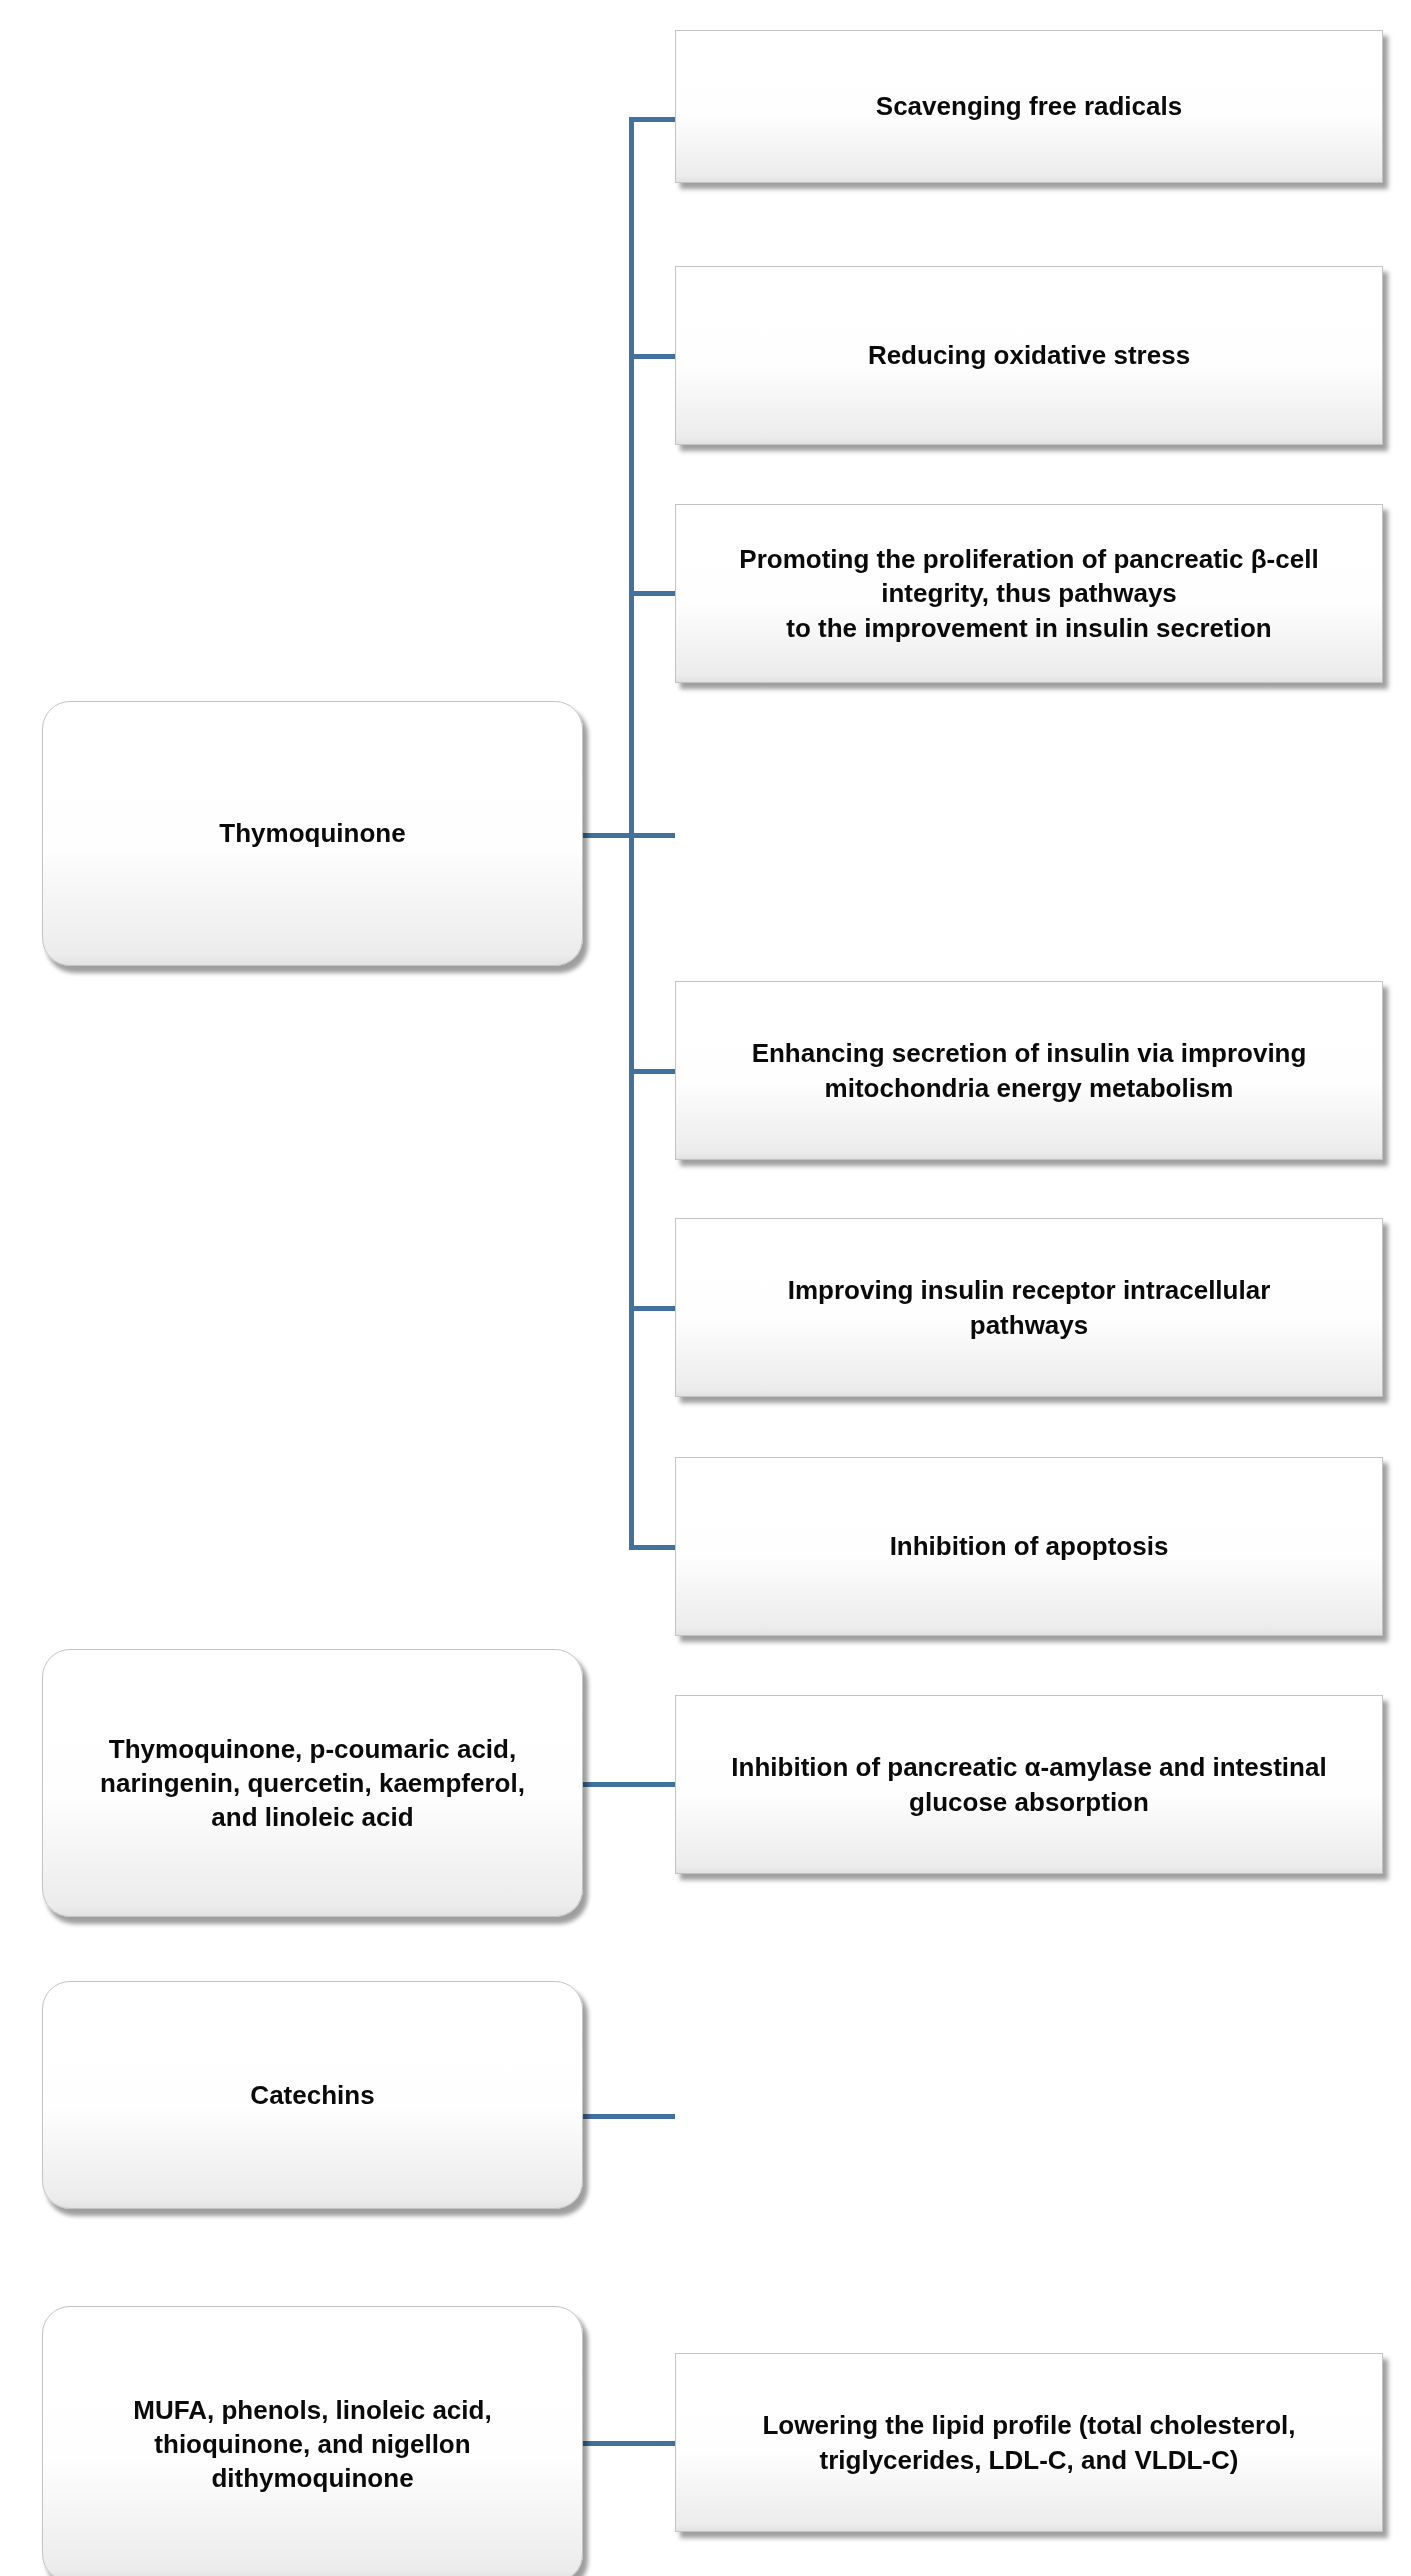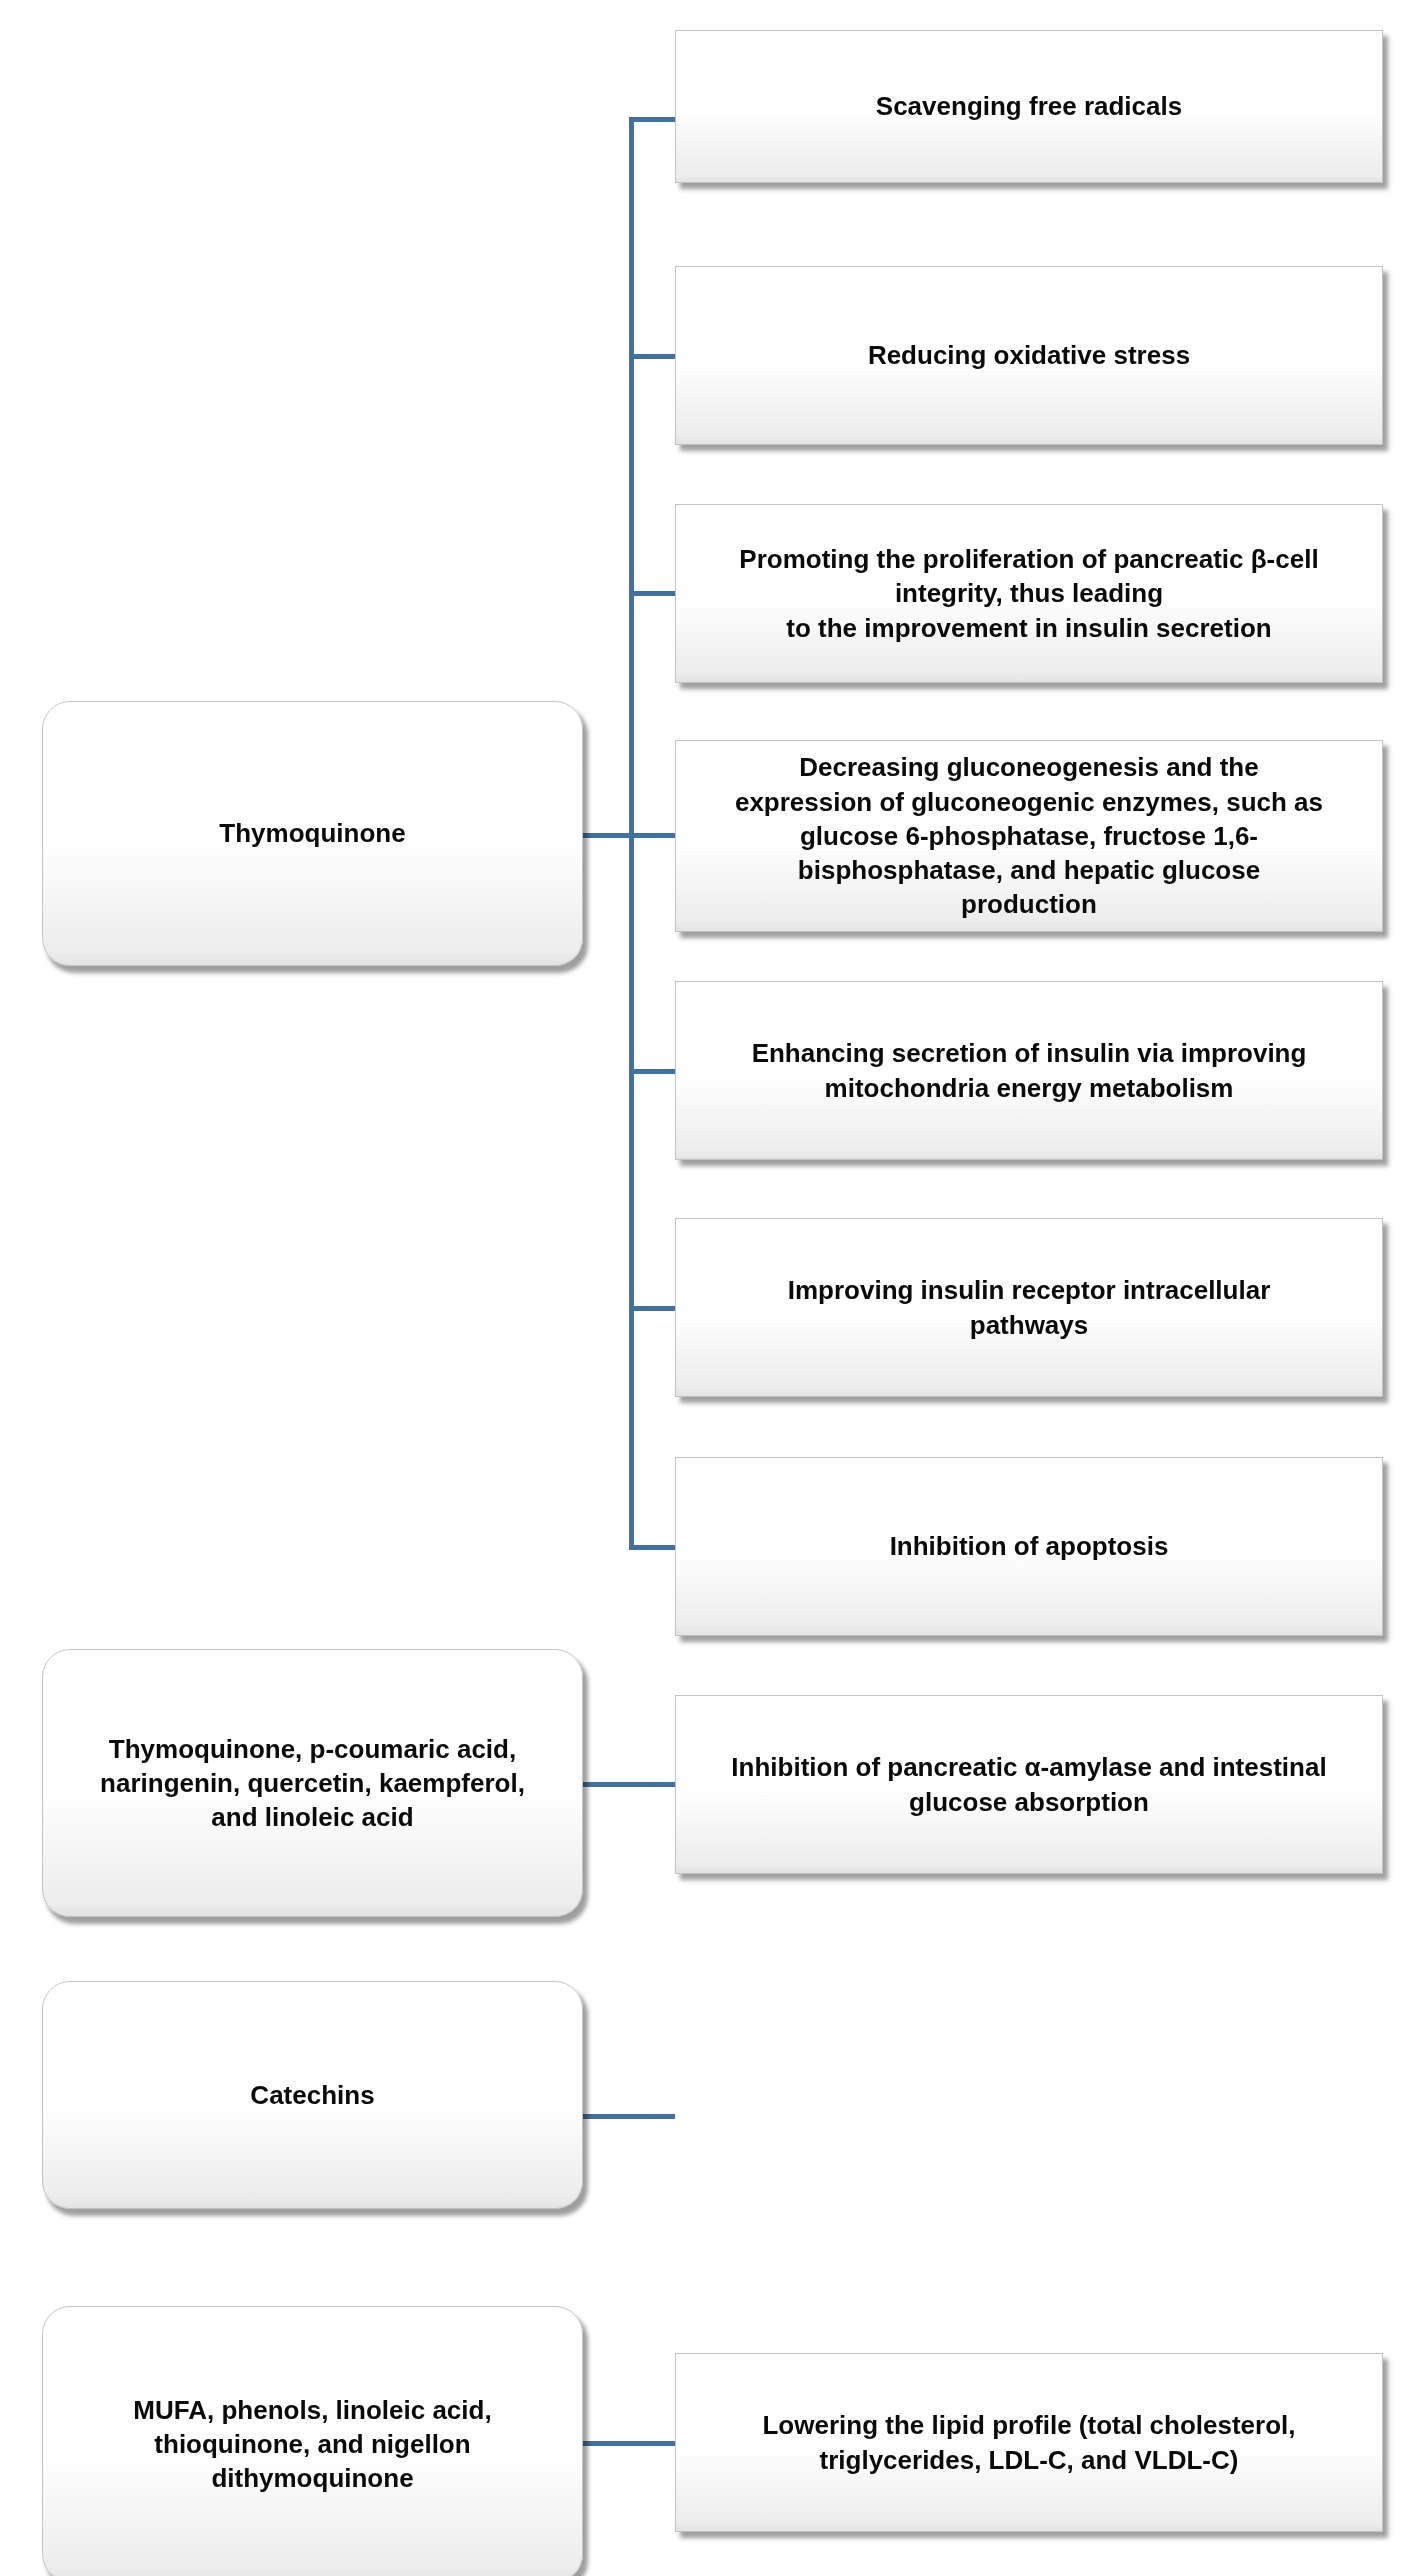--- a/index.html
+++ b/index.html
@@ -94,27 +94,22 @@
 naringenin, quercetin, kaempferol,
 and linoleic acid</div>
   <div class="node left-node" id="l3">Catechins</div>
   <div class="node left-node" id="l4">MUFA, phenols, linoleic acid,
 thioquinone, and nigellon
 dithymoquinone</div>
 
   <div class="node right-node" id="b1">Scavenging free radicals</div>
   <div class="node right-node" id="b2">Reducing oxidative stress</div>
   <div class="node right-node" id="b3">Promoting the proliferation of pancreatic β-cell
-integrity, thus leading
+integrity, thus pathways
 to the improvement in insulin secretion</div>
-  <div class="node right-node" id="b4">Decreasing gluconeogenesis and the
-expression of gluconeogenic enzymes, such as
-glucose 6-phosphatase, fructose 1,6-
-bisphosphatase, and hepatic glucose
-production</div>
   <div class="node right-node" id="b5">Enhancing secretion of insulin via improving
 mitochondria energy metabolism</div>
   <div class="node right-node" id="b6">Improving insulin receptor intracellular
 pathways</div>
   <div class="node right-node" id="b7">Inhibition of apoptosis</div>
   <div class="node right-node" id="b8">Inhibition of pancreatic α-amylase and intestinal
 glucose absorption</div>
   <div class="node right-node" id="b10">Lowering the lipid profile (total cholesterol,
 triglycerides, LDL-C, and VLDL-C)</div>
 

